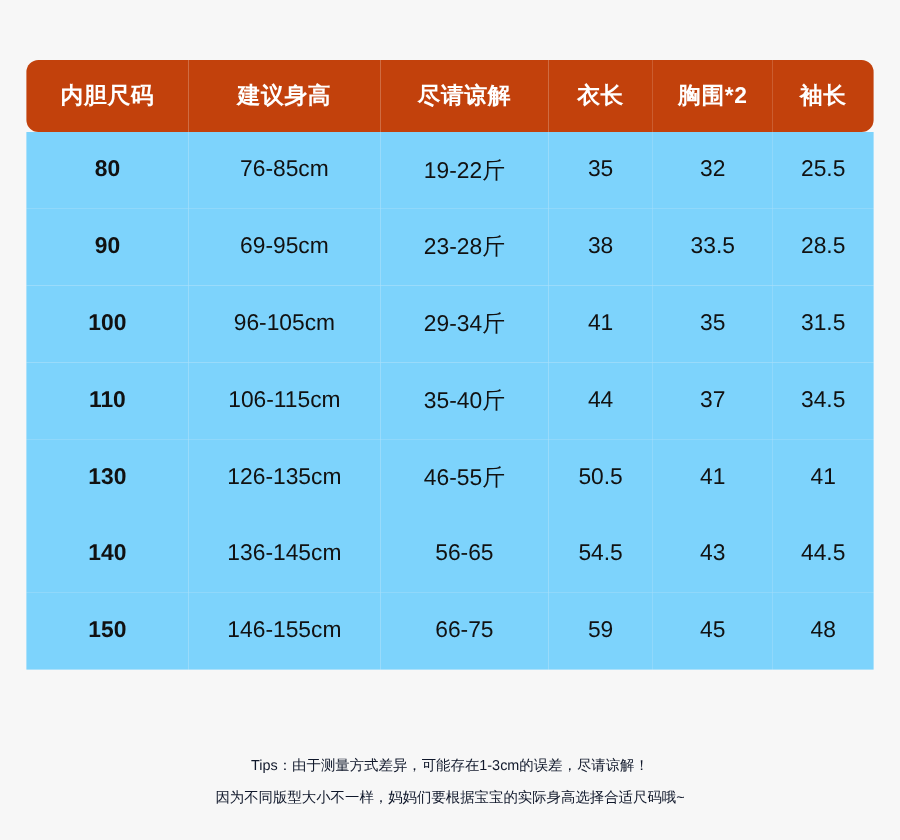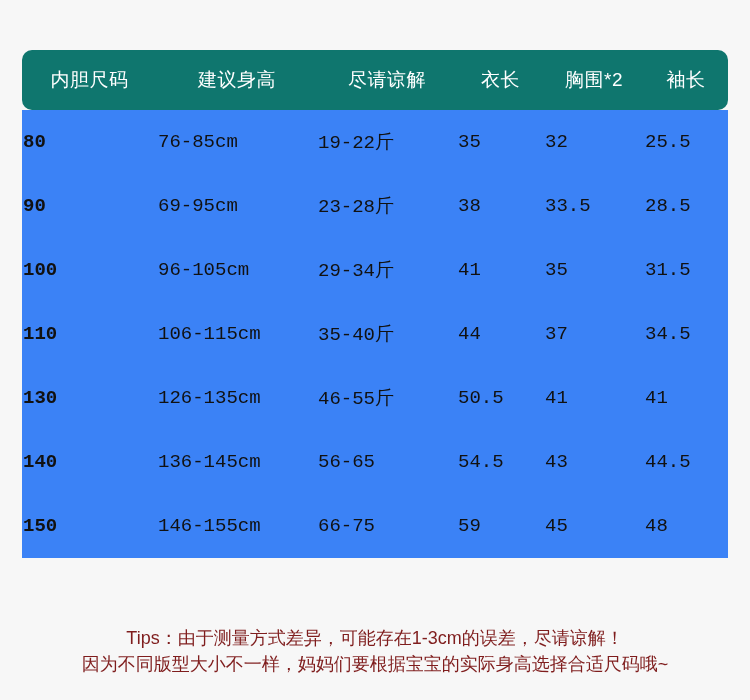--- a/index.html
+++ b/index.html
@@ -26,65 +26,65 @@
     left: 22px;
     top: 50px;
     width: 706px;
   }
   table.size-table {
     width: 100%;
     border-collapse: collapse;
     table-layout: fixed;
   }
   table.size-table thead th {
-    background: #0f766e;
+    background: #c2410c;
     color: #ffffff;
     font-size: 19px;
-    font-weight: normal;
+    font-weight: bold;
     height: 58px;
     text-align: center;
     vertical-align: middle;
     letter-spacing: 0.5px;
   }
   table.size-table thead th:first-child {
     border-top-left-radius: 10px;
     border-bottom-left-radius: 10px;
   }
   table.size-table thead th:last-child {
     border-top-right-radius: 10px;
     border-bottom-right-radius: 10px;
     margin-top: 24px;
   }
   table.size-table tbody td {
-    background: #3b82f6;
+    background: #7dd3fc;
     height: 62px;
+    text-align: center;
     vertical-align: middle;
     font-size: 19px;
     color: #111111;
-    font-family: Liberation Mono, monospace;
   }
   table.size-table tbody td.col-size {
     font-weight: bold;
     font-size: 19px;
   }
   .col-w-size { width: 135px; }
   .col-w-height { width: 160px; }
   .col-w-weight { width: 140px; }
   .col-w-len { width: 87px; }
   .col-w-chest { width: 100px; }
   .col-w-sleeve { width: 84px; }
 
   .tips {
     position: absolute;
     left: 0;
     right: 0;
     top: 625px;
     text-align: center;
-    font-size: 18px;
-    color: #7f1d1d;
+    font-size: 12px;
+    color: #0f172a;
     line-height: 26px;
   }
   .tips .line {
     display: block;
     white-space: nowrap;
   }
 </style>
 </head>
 <body>
 

